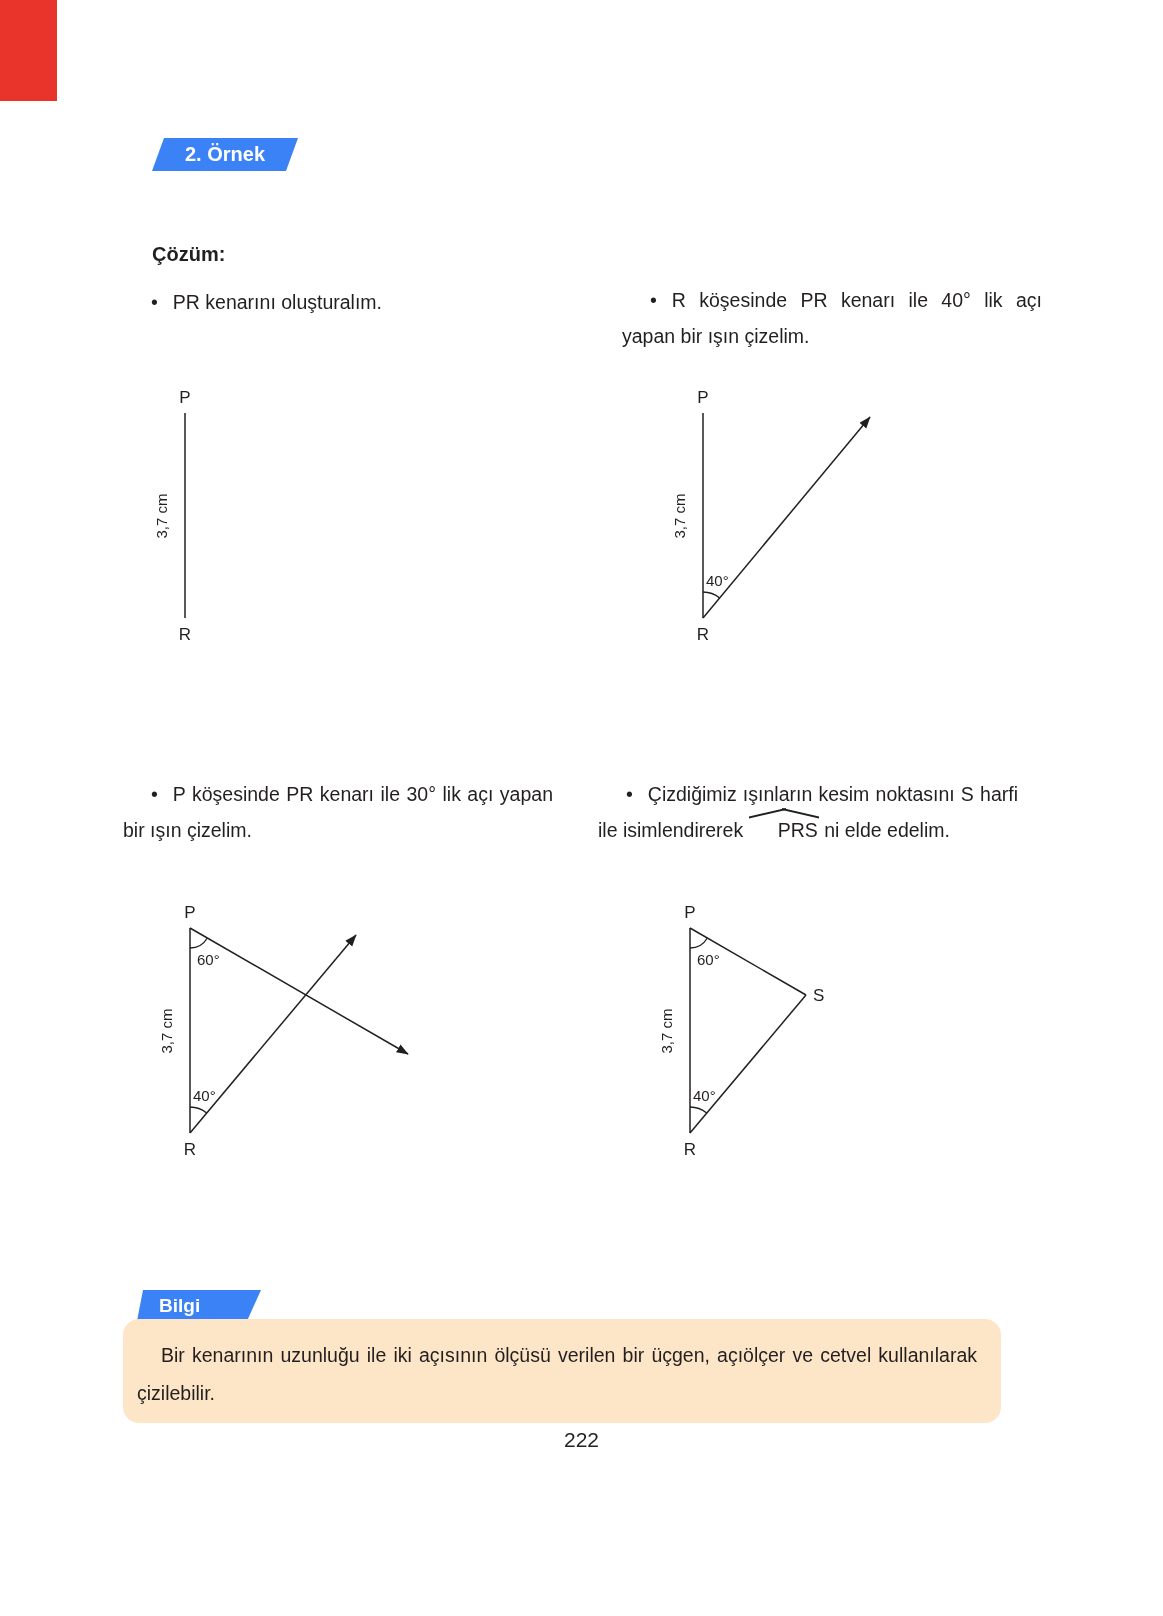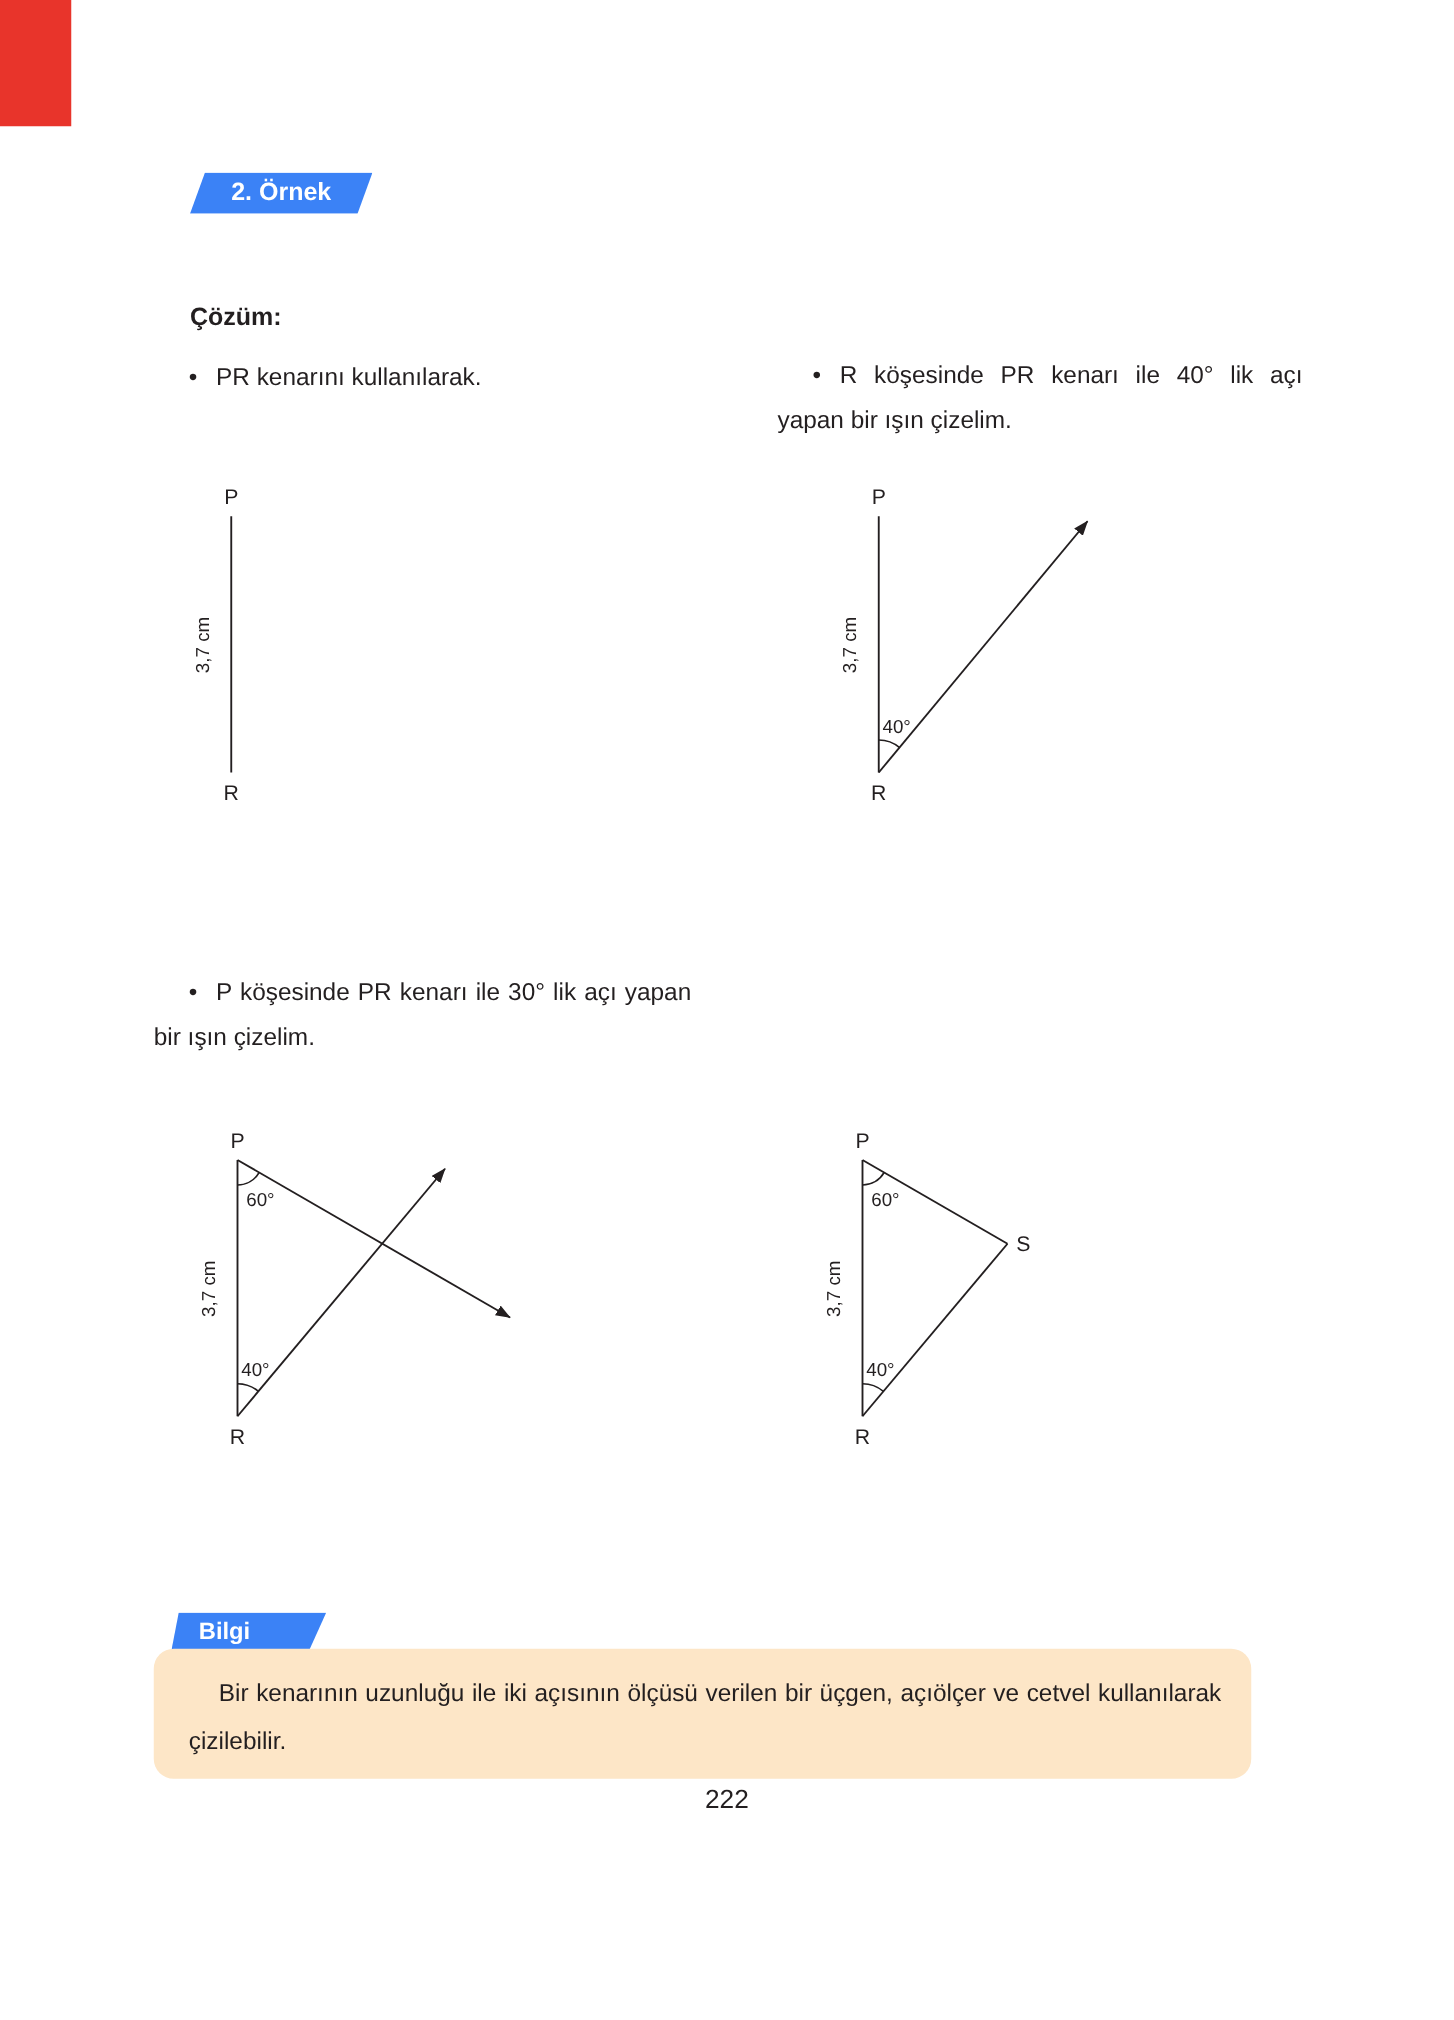--- a/index.html
+++ b/index.html
@@ -41,44 +41,45 @@
   #d4 { left: 620px; top: 903px; }
 
   .seg  { stroke: #231f20; stroke-width: 1.5; fill: none; }
   .arcp { stroke: #231f20; stroke-width: 1.3; fill: none; }
   .vlbl { font-size: 17px; text-anchor: middle; fill: #231f20; }
   .slbl { font-size: 17px; fill: #231f20; }
   .mlbl { font-size: 15px; text-anchor: middle; fill: #231f20; }
   .albl { font-size: 15px; fill: #231f20; }
 
   .info-box { position: absolute; left: 123px; top: 1319px; width: 878px; height: 104px; background: #fde6c7; border-radius: 16px; }
-  .info-text { padding: 17px 24px 0 28px; font-size: 19.5px; line-height: 1.95; text-align: justify; text-indent: 24px; }
+  .info-text { padding: 17px 24px 0 14px; font-size: 19.5px; line-height: 1.95; text-align: justify; text-indent: 24px; }
 
   .page-number { position: absolute; left: 0; top: 1428px; width: 100%; text-align: center; font-size: 21px; }
 </style>
 </head>
 <body>
 
 <div class="page">
 
   <div class="red-tab"></div>
 
   <div class="ribbon ribbon-ornek">
     <span>2. Örnek</span>
   </div>
 
 
   <h3 class="cozum">Çözüm:</h3>
 
-  <p class="bullet-p bp1"><span class="bullet-char">•</span><span>PR kenarını kullanılarak.</span></p>
+  <p class="bullet-p bp1"><span class="bullet-char">•</span><span>PR kenarını oluşturalım.</span></p>
 
   <p class="bullet-p bp2"><span class="bullet-char">•</span><span>R köşesinde PR kenarı ile 40° lik açı yapan bir ışın çizelim.</span></p>
 
   <p class="bullet-p bp3"><span class="bullet-char">•</span><span>P köşesinde PR kenarı ile 30° lik açı yapan bir ışın çizelim.</span></p>
 
+  <p class="bullet-p bp4"><span class="bullet-char">•</span><span>Çizdiğimiz ışınların kesim noktasını S harfi ile isimlendirerek </span><span class="hat">PRS</span><span> ni elde edelim.</span></p>
 
   <svg id="d1" class="diag" width="300" height="270" viewBox="0 0 300 270">
     <line class="seg" x1="70" y1="25" x2="70" y2="230"></line>
     <text class="vlbl" x="70" y="15">P</text>
     <text class="vlbl" x="70" y="252">R</text>
     <text class="mlbl" x="52" y="128" transform="rotate(-90 52 128)">3,7 cm</text>
   </svg>
 
   <svg id="d2" class="diag" width="300" height="270" viewBox="0 0 300 270">
     <defs>

